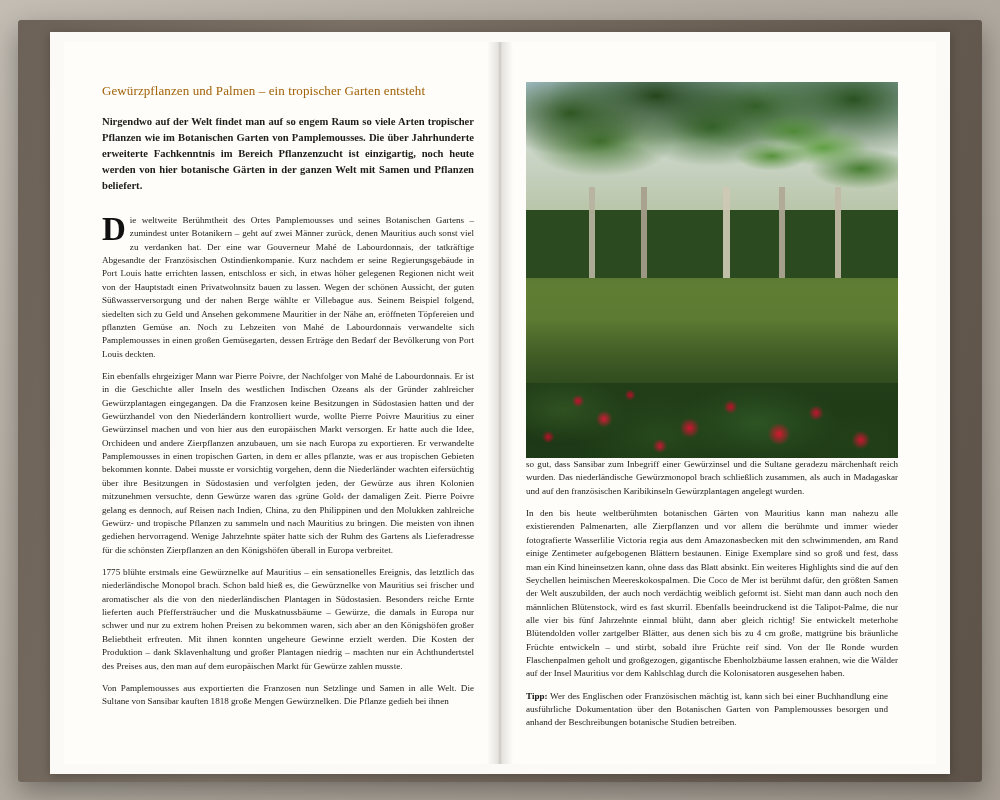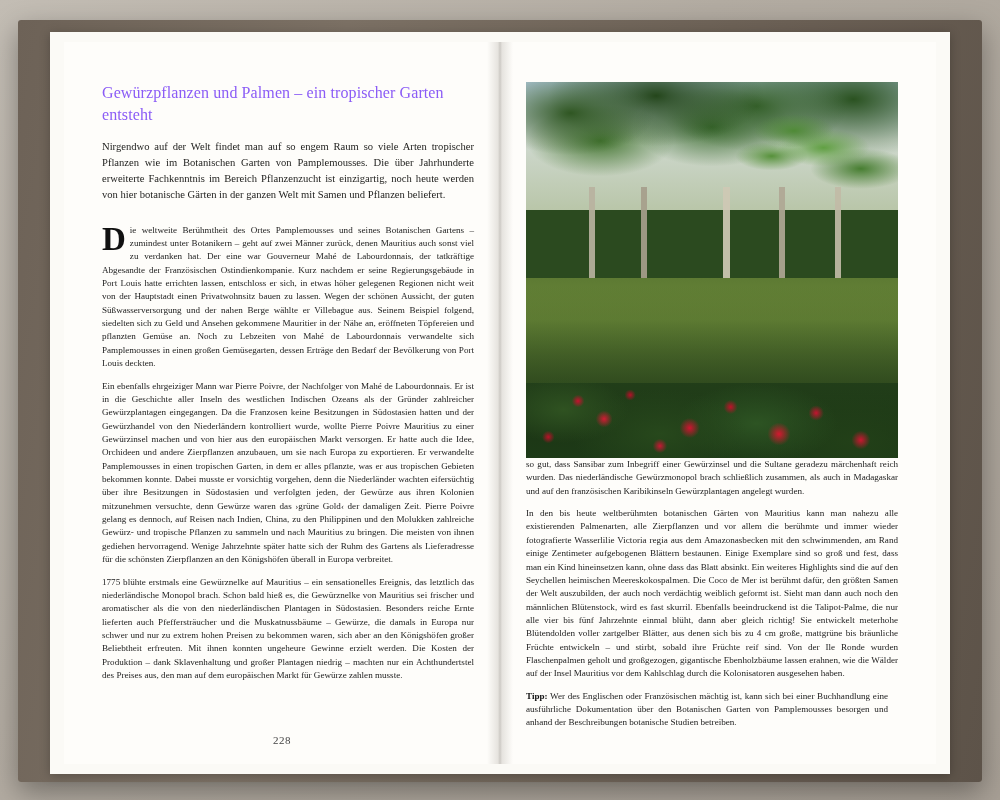--- a/index.html
+++ b/index.html
@@ -63,33 +63,34 @@
     box-sizing: border-box;
     width: 50%;
     height: 100%;
     position: relative;
     padding: 40px 34px 30px 34px;
   }
   .page.left { padding-left: 38px; padding-right: 26px; }
   .page.right { padding-left: 26px; padding-right: 38px; }
 
   h1.title {
-    font-size: 16px;
+    font-size: 13px;
     line-height: 1.35;
     font-weight: normal;
-    color: #8b5cf6;
+    color: #a16207;
     margin: 0 0 14px 0;
     letter-spacing: 0.1px;
   }
   .lede {
     font-size: 10.6px;
     line-height: 1.52;
     color: #1d1d1b;
     margin: 0 0 12px 0;
     text-align: justify;
+    font-weight: bold;
   }
   p.body {
     font-size: 9.1px;
     line-height: 1.47;
     color: #222;
     margin: 0 0 9px 0;
     text-align: justify;
     hyphens: auto;
   }
   p.body.first {
@@ -205,23 +206,21 @@
   <div class="book">
     <div class="pages">
       <div class="page-inner">
 
         <div class="page left">
           <h1 class="title">Gewürzpflanzen und Palmen – ein tropischer Garten entsteht</h1>
           <p class="lede">Nirgendwo auf der Welt findet man auf so engem Raum so viele Arten tropischer Pflanzen wie im Botanischen Garten von Pamplemousses. Die über Jahrhunderte erweiterte Fachkenntnis im Bereich Pflanzenzucht ist einzigartig, noch heute werden von hier botanische Gärten in der ganzen Welt mit Samen und Pflanzen beliefert.</p>
           <p class="body first dropcap">Die weltweite Berühmtheit des Ortes Pamplemousses und seines Botanischen Gartens – zumindest unter Botanikern – geht auf zwei Männer zurück, denen Mauritius auch sonst viel zu verdanken hat. Der eine war Gouverneur Mahé de Labourdonnais, der tatkräftige Abgesandte der Französischen Ostindienkompanie. Kurz nachdem er seine Regierungsgebäude in Port Louis hatte errichten lassen, entschloss er sich, in etwas höher gelegenen Regionen nicht weit von der Hauptstadt einen Privatwohnsitz bauen zu lassen. Wegen der schönen Aussicht, der guten Süßwasserversorgung und der nahen Berge wählte er Villebague aus. Seinem Beispiel folgend, siedelten sich zu Geld und Ansehen gekommene Mauritier in der Nähe an, eröffneten Töpfereien und pflanzten Gemüse an. Noch zu Lebzeiten von Mahé de Labourdonnais verwandelte sich Pamplemousses in einen großen Gemüsegarten, dessen Erträge den Bedarf der Bevölkerung von Port Louis deckten.</p>
           <p class="body">Ein ebenfalls ehrgeiziger Mann war Pierre Poivre, der Nachfolger von Mahé de Labourdonnais. Er ist in die Geschichte aller Inseln des westlichen Indischen Ozeans als der Gründer zahlreicher Gewürzplantagen eingegangen. Da die Franzosen keine Besitzungen in Südostasien hatten und der Gewürzhandel von den Niederländern kontrolliert wurde, wollte Pierre Poivre Mauritius zu einer Gewürzinsel machen und von hier aus den europäischen Markt versorgen. Er hatte auch die Idee, Orchideen und andere Zierpflanzen anzubauen, um sie nach Europa zu exportieren. Er verwandelte Pamplemousses in einen tropischen Garten, in dem er alles pflanzte, was er aus tropischen Gebieten bekommen konnte. Dabei musste er vorsichtig vorgehen, denn die Niederländer wachten eifersüchtig über ihre Besitzungen in Südostasien und verfolgten jeden, der Gewürze aus ihren Kolonien mitzunehmen versuchte, denn Gewürze waren das ›grüne Gold‹ der damaligen Zeit. Pierre Poivre gelang es dennoch, auf Reisen nach Indien, China, zu den Philippinen und den Molukken zahlreiche Gewürz- und tropische Pflanzen zu sammeln und nach Mauritius zu bringen. Die meisten von ihnen gediehen hervorragend. Wenige Jahrzehnte später hatte sich der Ruhm des Gartens als Lieferadresse für die schönsten Zierpflanzen an den Königshöfen überall in Europa verbreitet.</p>
           <p class="body">1775 blühte erstmals eine Gewürznelke auf Mauritius – ein sensationelles Ereignis, das letztlich das niederländische Monopol brach. Schon bald hieß es, die Gewürznelke von Mauritius sei frischer und aromatischer als die von den niederländischen Plantagen in Südostasien. Besonders reiche Ernte lieferten auch Pfeffersträucher und die Muskatnussbäume – Gewürze, die damals in Europa nur schwer und nur zu extrem hohen Preisen zu bekommen waren, sich aber an den Königshöfen großer Beliebtheit erfreuten. Mit ihnen konnten ungeheure Gewinne erzielt werden. Die Kosten der Produktion – dank Sklavenhaltung und großer Plantagen niedrig – machten nur ein Achthundertstel des Preises aus, den man auf dem europäischen Markt für Gewürze zahlen musste.</p>
-          <div class="folio">
-            <span class="num">228</span>
-          </div>
+          <p class="body">Von Pamplemousses aus exportierten die Franzosen nun Setzlinge und Samen in alle Welt. Die Sultane von Sansibar kauften 1818 große Mengen Gewürznelken. Die Pflanze gedieh bei ihnen</p>
         </div>
 
         <div class="page right">
           <div class="photo">
             <div class="sky"></div>
             <div class="canopy"></div>
             <div class="palms"></div>
             <div class="trunks"></div>
             <div class="lawn"></div>
             <div class="shrubs"></div>

